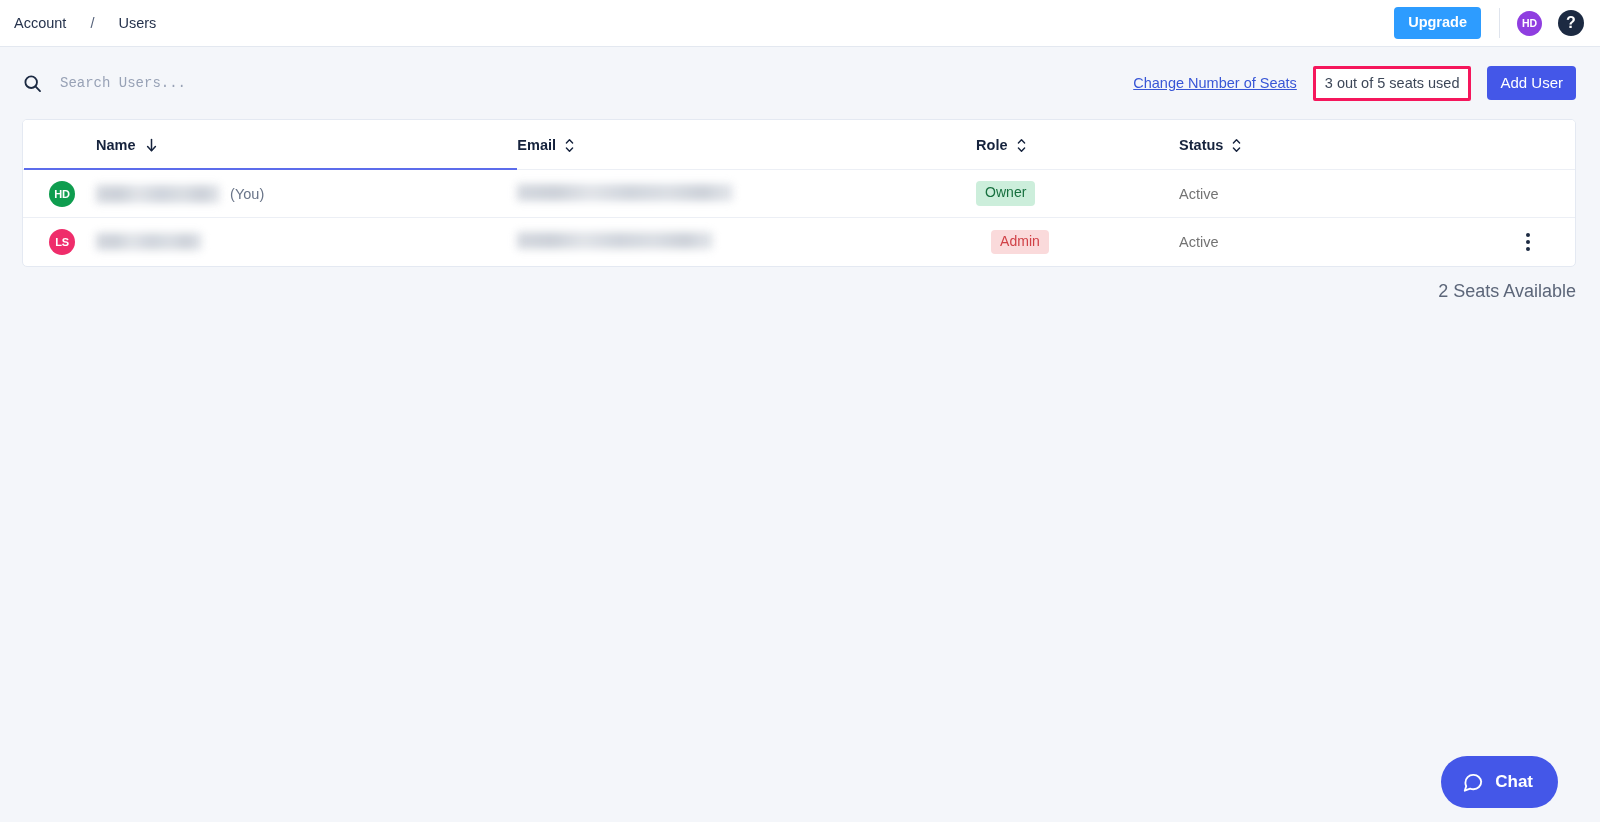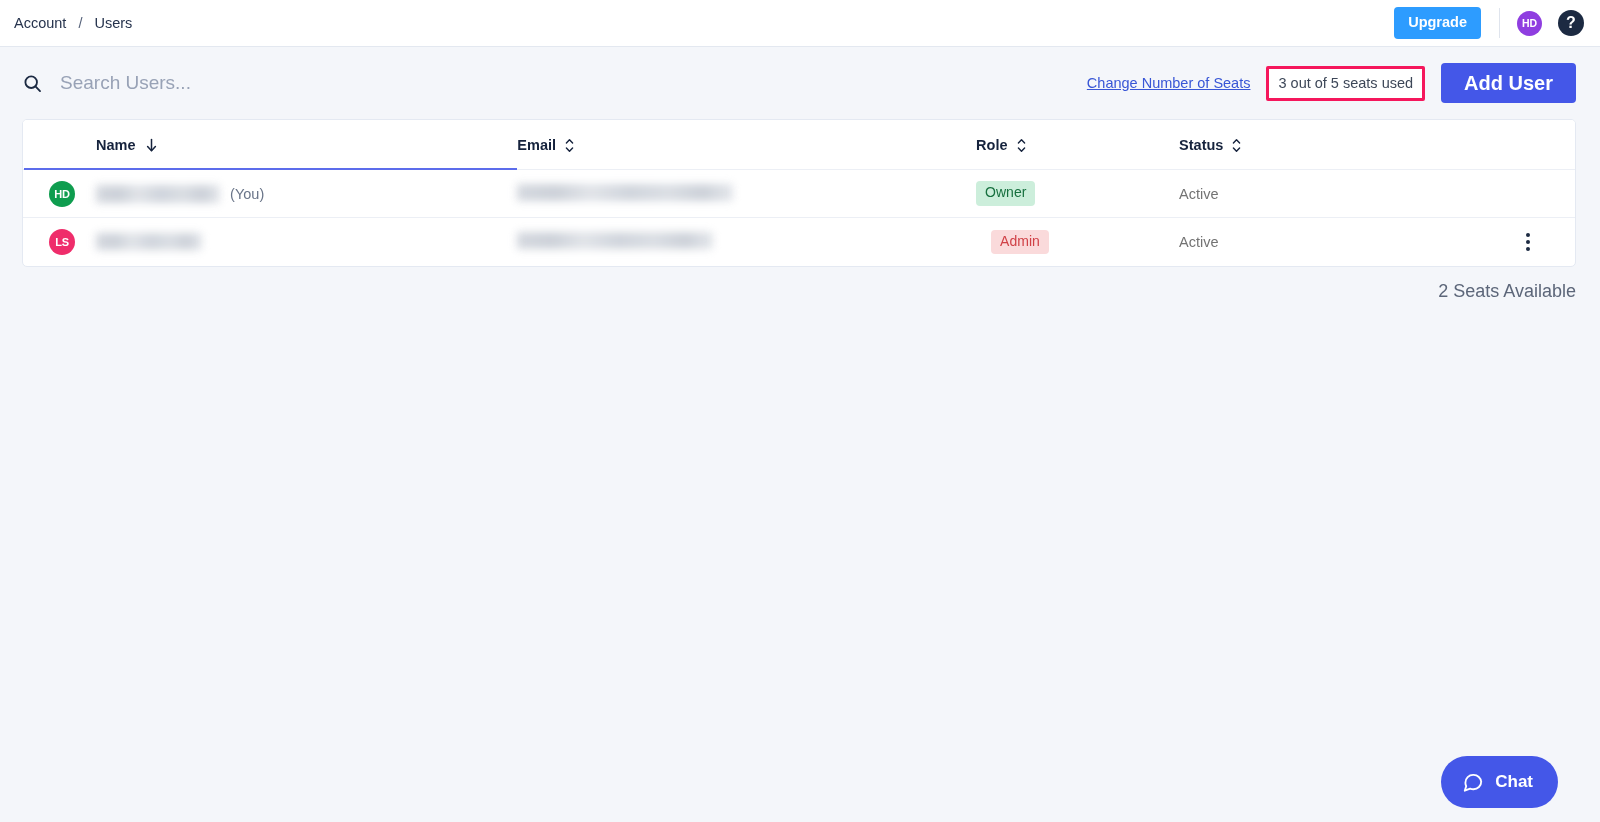--- a/index.html
+++ b/index.html
@@ -19,21 +19,21 @@
     height: 47px;
     background: #ffffff;
     border-bottom: 1px solid #e3e8f0;
     display: flex;
     align-items: center;
     padding: 0 16px 0 14px;
   }
   .breadcrumb {
     display: flex;
     align-items: center;
-    gap: 12px;
+    gap: 24px;
     font-size: 14.5px;
     color: #26334d;
   }
   .breadcrumb .crumb { white-space: nowrap; }
   .breadcrumb .sep { color: #56627a; }
 
   .topbar-right {
     margin-left: auto;
     display: flex;
     align-items: center;
@@ -98,22 +98,22 @@
   .search-wrap {
     display: flex;
     align-items: center;
     gap: 17px;
   }
   .search-icon { width: 21px; height: 21px; display: block; }
   .search-input {
     border: none;
     background: transparent;
     outline: none;
-    font-family: Liberation Sans, sans-serif;
-    font-size: 19px;
+    font-family: Liberation Mono, monospace;
+    font-size: 14px;
     color: #26334d;
     width: 300px;
     padding: 0;
   }
   .search-input::placeholder { color: #98a2b6; }
 
   .toolbar-right {
     margin-left: auto;
     display: flex;
     align-items: center;
@@ -136,23 +136,23 @@
     background: #fff;
     white-space: nowrap;
     margin-right: 16px;
   }
   .add-user-btn {
     background: #4457e8;
     color: #fff;
     border: none;
     border-radius: 4px;
     font-family: inherit;
-    font-size: 20px;
-    font-weight: bold;
-    padding: 9px 23px;
+    font-size: 15px;
+    font-weight: normal;
+    padding: 9px 13px;
     cursor: pointer;
     white-space: nowrap;
     line-height: 1.1;
   }
 
   
   .table-card {
     margin: 0 24px 0 22px;
     background: #fff;
     border: 1px solid #e4e9f2;

